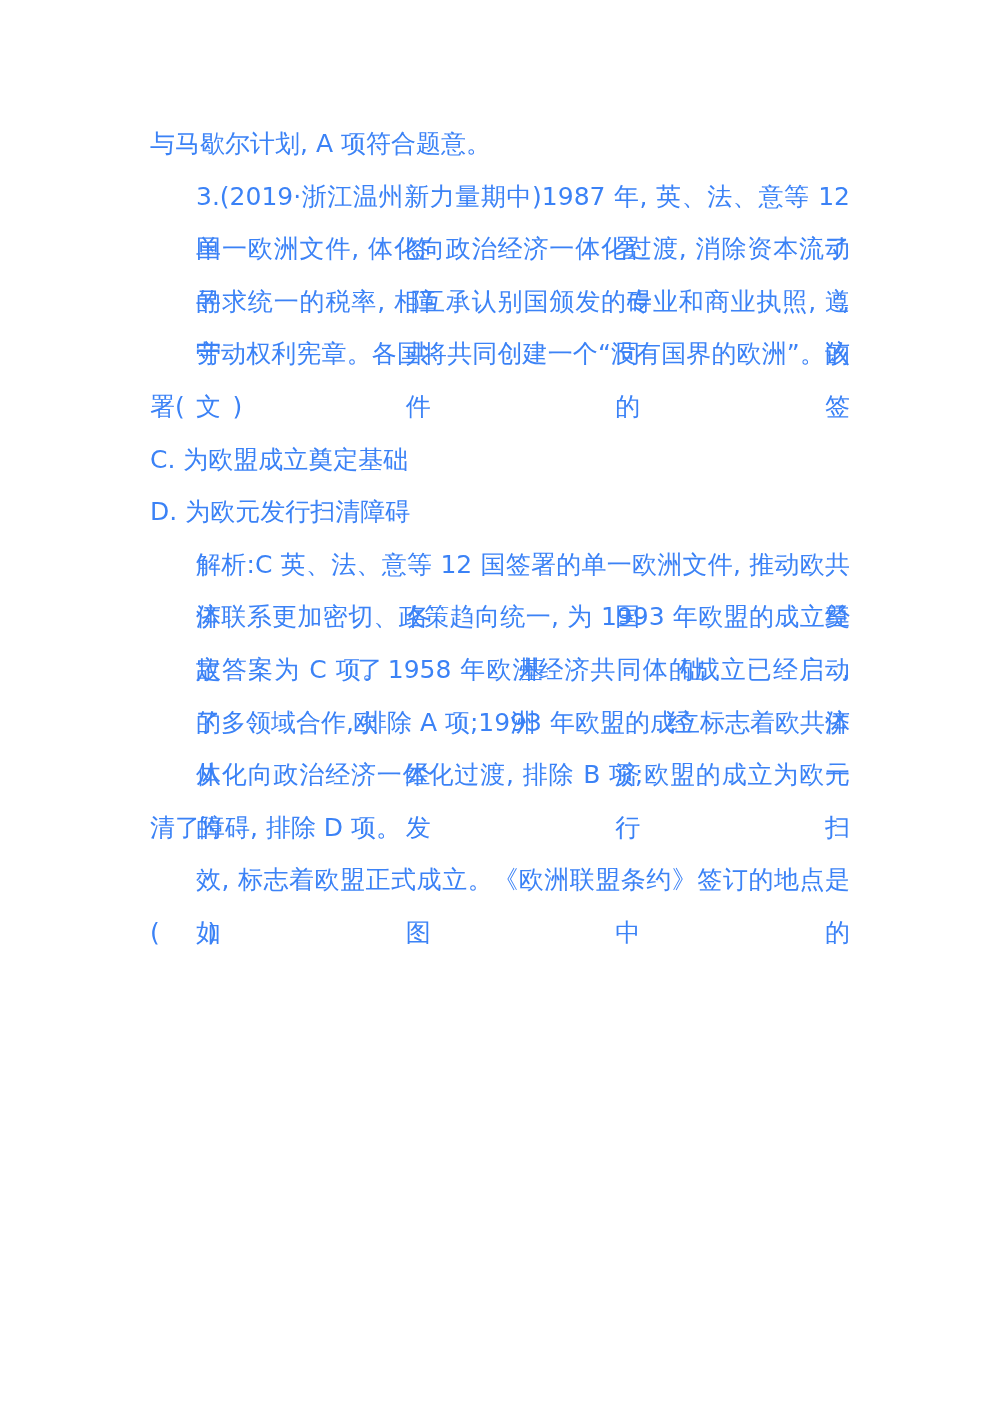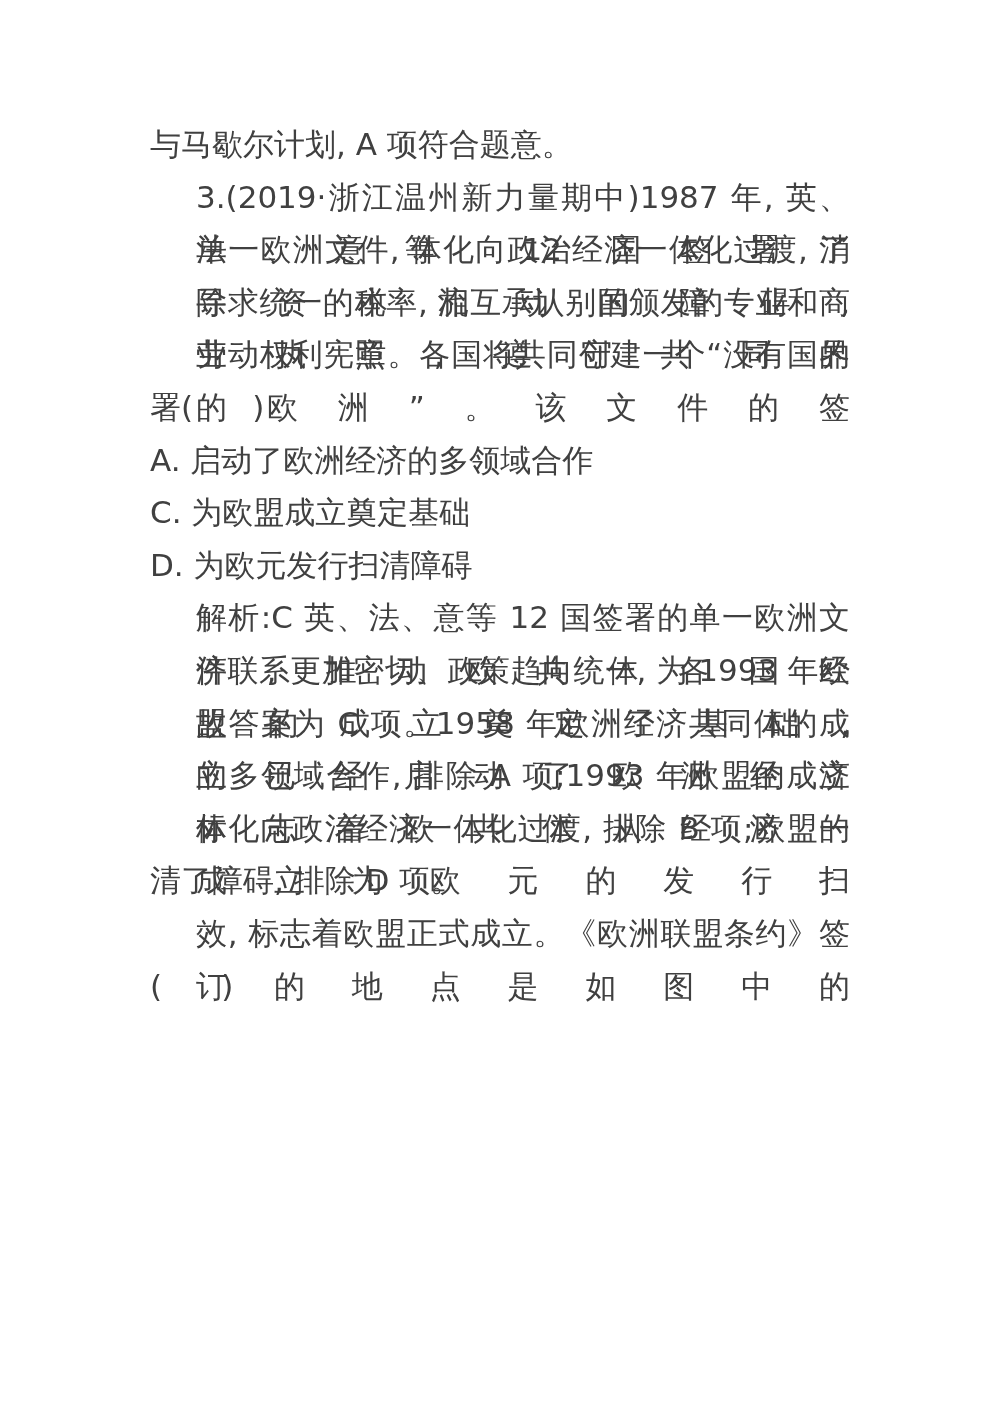--- a/index.html
+++ b/index.html
@@ -32,24 +32,24 @@
     left: 150px;
     top: 118px;
     width: 700px;
   }
 
   
   .line {
     display: block;
     height: 52.6px;
     line-height: 52.6px;
-    font-size: 31px;
+    font-size: 25px;
     white-space: pre;
     letter-spacing: 0;
-    color: #404040;
+    color: #3b82f6;
   }
 
   
   .line.justify {
     white-space: normal;
     text-align: justify;
     text-align-last: justify;
     line-height: 52.6px;
     margin-left: 46px;
   }
@@ -61,21 +61,20 @@
   <div class="text-column">
 
     <div class="line">与马歇尔计划, A 项符合题意。</div>
 
     <div class="line justify">3.(2019·浙江温州新力量期中)1987 年, 英、法、意等 12 国签署了</div>
     <div class="line justify">单一欧洲文件, 体化向政治经济一体化过渡, 消除资本流动的障碍,</div>
     <div class="line justify">寻求统一的税率, 相互承认别国颁发的专业和商业执照, 遵守共同的</div>
     <div class="line justify">劳动权利宪章。各国将共同创建一个“没有国界的欧洲”。该文件的签</div>
     <div class="line">署(      )</div>
 
-    <div class="line">A. 启动了欧洲经济的多领域合作</div>
     <div class="line">C. 为欧盟成立奠定基础</div>
     <div class="line">D. 为欧元发行扫清障碍</div>
 
     <div class="line justify">解析:C     英、法、意等 12 国签署的单一欧洲文件, 推动欧共体各国经</div>
     <div class="line justify">济联系更加密切、政策趋向统一, 为 1993 年欧盟的成立奠定了基础,</div>
     <div class="line justify">故答案为 C 项。1958 年欧洲经济共同体的成立已经启动了欧洲经济</div>
     <div class="line justify">的多领域合作, 排除 A 项;1993 年欧盟的成立标志着欧共体从经济一</div>
     <div class="line justify">体化向政治经济一体化过渡, 排除 B 项;欧盟的成立为欧元的发行扫</div>
     <div class="line">清了障碍, 排除 D 项。</div>
 

